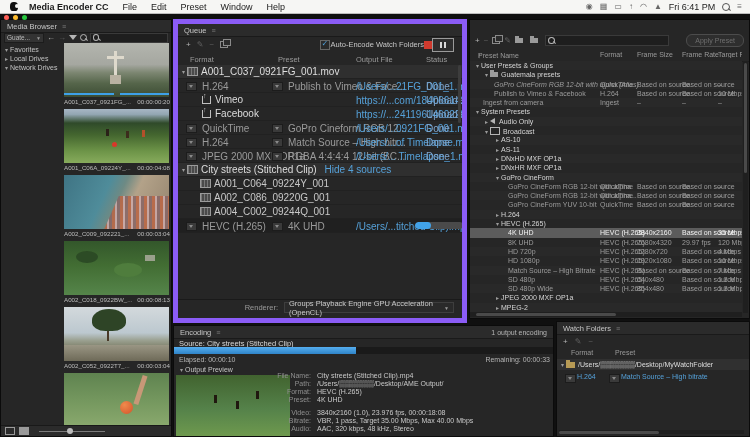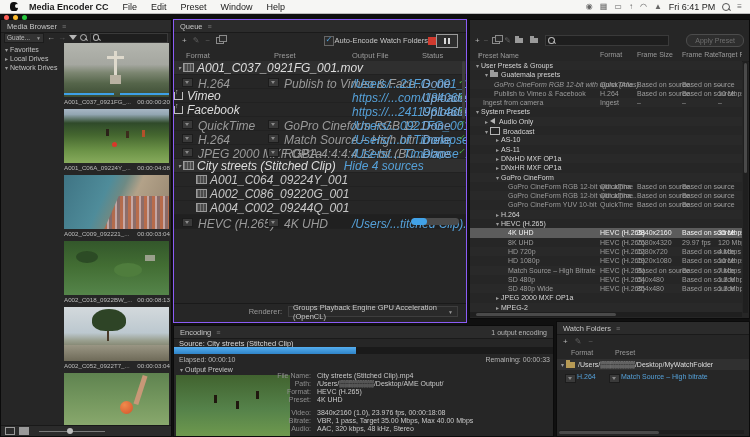--- a/index.html
+++ b/index.html
@@ -90,37 +90,37 @@
   .rock{position:absolute;left:0;bottom:0;width:100%;height:16px;background:linear-gradient(#9a9684,#6e6a58);}
   .sc-ball{background:linear-gradient(#5f8350 0%,#74975e 50%,#8aa96e 100%);}
   .oball{position:absolute;width:13px;height:13px;border-radius:50%;background:radial-gradient(circle at 35% 30%,#f08a4c,#d2542a);left:56px;top:28px;}
   .leg{position:absolute;width:5px;height:30px;background:#c89877;transform:rotate(18deg);left:74px;top:2px;}
   .m-bottom{position:absolute;left:0;bottom:0;width:100%;height:11px;background:#2b2b2b;border-top:1px solid #191919;display:flex;align-items:center;gap:4px;padding:0 4px;box-sizing:border-box;}
   .vico{width:8px;height:6px;border:1px solid #9a9a9a;}
   .vico.f{background:#9a9a9a;}
   .slider{position:relative;width:66px;height:1px;background:#7a7a7a;margin-left:6px;}
   .slider .knob{position:absolute;left:28px;top:-3px;width:6px;height:6px;border-radius:50%;background:#bdbdbd;}
   
-  #queue{left:173px;top:5px;width:294px;height:304px;border:1px solid #8b5cf6;}
+  #queue{left:173px;top:5px;width:294px;height:304px;border:5px solid #8b5cf6;}
   .q-toolbar{position:absolute;left:0;top:13px;width:100%;height:15px;display:flex;align-items:center;gap:6px;padding:0 8px;box-sizing:border-box;}
   .q-right{margin-left:auto;display:flex;align-items:center;gap:0;}
   .cb{width:8px;height:8px;background:#2a2a2a;border:1px solid #666;position:relative;}
   .cb::after{content:"\2713";position:absolute;left:0px;top:-2px;font-size:8px;color:#4ea1dd;}
   .cb-label{font-size:7.5px;color:#c6c6c6;}
   .stop{width:8px;height:8px;background:#d03a2e;}
   .pausebtn{width:20px;height:12px;border:1px solid #9a9a9a;background:#2e2e2e;display:flex;align-items:center;justify-content:center;gap:2px;}
   .pausebtn i{display:block;width:2px;height:6px;background:#d8d8d8;}
   .q-cols{position:absolute;left:0;top:30px;width:100%;height:11px;font-size:7.5px;color:#9a9a9a;}
   .q-cols span{position:absolute;top:1px;}
   .q-list{position:absolute;left:0;top:41px;width:100%;}
-  .q-row{position:relative;height:13px;font-size:12px;color:#9a9a9a;border-bottom:1px solid #212121;font-style:italic;}
+  .q-row{position:relative;height:13px;font-size:10px;color:#9a9a9a;border-bottom:1px solid #212121;}
   .q-row .abs{position:absolute;top:2px;white-space:nowrap;}
   .q-group{background:#2f2f2f;color:#dedede;display:flex;align-items:center;padding-left:2px;}
   .q-src{display:flex;align-items:center;padding-left:22px;color:#c8c8c8;}
-  .q-pub{display:flex;align-items:center;color:#dcdcdc;}
+  .q-pub{display:flex;align-items:center;padding-left:24px;color:#dcdcdc;}
   .status{color:#7fa6cf;}
   .q-enc{background:#202020;}
   .q-prog{position:absolute;left:237px;top:3px;width:48px;height:7px;border-radius:4px;background:#4a4a4a;overflow:hidden;}
   .q-prog i{display:block;height:100%;width:34%;background:#41a2e8;border-radius:4px;}
   .q-scroll{position:absolute;right:1px;top:41px;width:3px;height:58px;background:#3d3d3d;border-radius:2px;}
   .renderer{position:absolute;left:0;bottom:3px;width:100%;height:16px;border-top:1px solid #1a1a1a;display:flex;align-items:center;justify-content:flex-end;gap:6px;padding:0 8px;box-sizing:border-box;font-size:7.5px;color:#9a9a9a;}
   .r-drop{width:170px;height:11px;border:1px solid #3e3e3e;background:#2a2a2a;color:#c9c9c9;display:flex;align-items:center;justify-content:space-between;padding:0 4px;box-sizing:border-box;}
   .r-drop .c{font-size:5px;color:#999;}
   
   #preset{left:469px;top:5px;width:281px;height:300px;}

